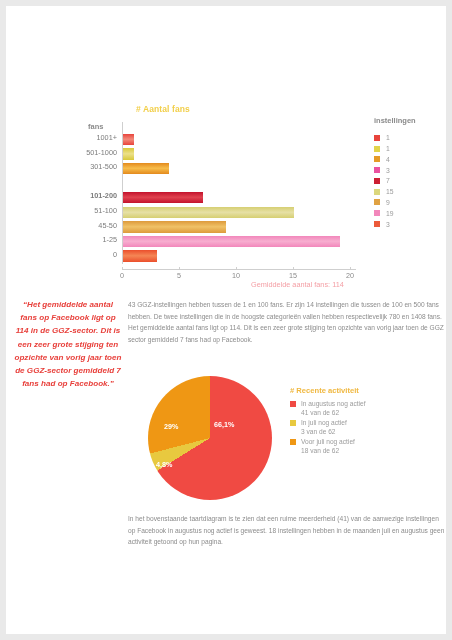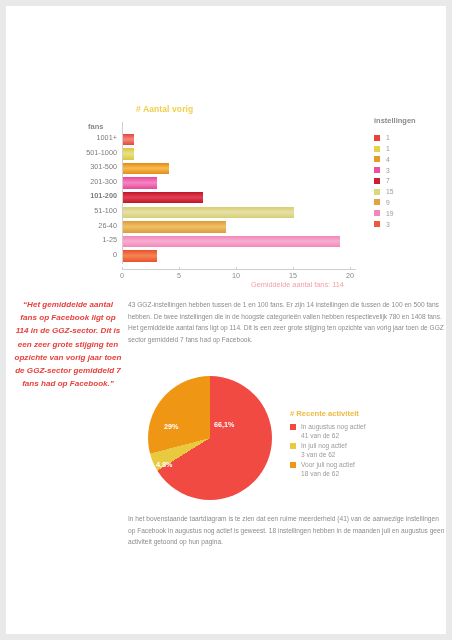--- a/index.html
+++ b/index.html
@@ -93,21 +93,21 @@
   .pie {
     position: absolute; left: 24px; top: 2px;
     width: 124px; height: 124px; border-radius: 50%;
   }
   .pie-lbl {
     position: absolute; font-size: 7.2px; color: #ffffff; font-weight: bold;
     white-space: nowrap;
   }
   .pie-legend { position: absolute; left: 166px; top: 12px; width: 150px; }
   .pie-legend .legend-head {
-    font-size: 7.6px; font-weight: bold; color: #f0b840; margin-bottom: 5px; margin-top: 23px;
+    font-size: 7.6px; font-weight: bold; color: #f0b840; margin-bottom: 5px;
   }
   .pie-item { margin-bottom: 3.5px; }
   .pie-item-top { display: flex; align-items: center; }
   .pie-item .sw { width: 6px; height: 6px; margin-right: 5px; flex: 0 0 auto; }
   .pie-item .nm { font-size: 6.6px; color: #9b9b9b; }
   .pie-item .sub { font-size: 6.6px; color: #9b9b9b; margin-left: 11px; margin-top: 1.5px; }
 
   
   .pageno {
     position: absolute; left: 0; right: 0; top: 592px;
@@ -115,52 +115,48 @@
     font-size: 25px; font-weight: bold; color: #e0413c;
     letter-spacing: -.5px;
   }
 </style>
 </head>
 <body>
 
 <div class="page">
 
   <div class="barchart-wrap">
-    <div class="bar-title"># Aantal vorig</div>
+    <div class="bar-title"># Aantal fans</div>
     <div class="axis-name">fans</div>
 
     <div class="plot" id="bar-plot">
       <div class="yaxis-line"></div>
       <div class="xaxis-line"></div>
     <div class="rowline" style="top: 0px;">
           <div class="rowlabel">1001+</div>
           <div class="bar" style="width: 11.4px; background: linear-gradient(rgb(232, 68, 60) 0%, rgb(242, 137, 122) 48%, rgb(232, 68, 60) 100%);"></div>
         </div>
         <div class="rowline" style="top: 14.6px;">
           <div class="rowlabel">501-1000</div>
           <div class="bar" style="width: 11.4px; background: linear-gradient(rgb(216, 201, 59) 0%, rgb(236, 224, 138) 48%, rgb(216, 201, 59) 100%);"></div>
         </div>
         <div class="rowline" style="top: 29.2px;">
           <div class="rowlabel">301-500</div>
           <div class="bar" style="width: 45.6px; background: linear-gradient(rgb(227, 138, 29) 0%, rgb(247, 189, 75) 48%, rgb(227, 138, 29) 100%);"></div>
         </div>
-        <div class="rowline" style="top: 43.8px;">
-          <div class="rowlabel">201-300</div>
-          <div class="bar" style="width: 34.2px; background: linear-gradient(rgb(232, 71, 155) 0%, rgb(244, 134, 193) 48%, rgb(232, 71, 155) 100%);"></div>
-        </div>
         <div class="rowline" style="top: 58.4px; font-weight: bold;">
           <div class="rowlabel">101-200</div>
           <div class="bar" style="width: 79.8px; background: linear-gradient(rgb(195, 18, 44) 0%, rgb(224, 66, 79) 48%, rgb(195, 18, 44) 100%);"></div>
         </div>
         <div class="rowline" style="top: 73px;">
           <div class="rowlabel">51-100</div>
           <div class="bar" style="width: 171px; background: linear-gradient(rgb(214, 207, 114) 0%, rgb(230, 224, 166) 48%, rgb(214, 207, 114) 100%);"></div>
         </div>
         <div class="rowline" style="top: 87.6px;">
-          <div class="rowlabel">26-40</div>
+          <div class="rowlabel">45-50</div>
           <div class="bar" style="width: 102.6px; background: linear-gradient(rgb(221, 154, 59) 0%, rgb(240, 194, 103) 48%, rgb(221, 154, 59) 100%);"></div>
         </div>
         <div class="rowline" style="top: 102.2px;">
           <div class="rowlabel">1-25</div>
           <div class="bar" style="width: 216.6px; background: linear-gradient(rgb(242, 135, 187) 0%, rgb(247, 174, 208) 48%, rgb(242, 135, 187) 100%);"></div>
         </div>
         <div class="rowline" style="top: 116.8px;">
           <div class="rowlabel">0</div>
           <div class="bar" style="width: 34.2px; background: linear-gradient(rgb(235, 79, 44) 0%, rgb(245, 134, 85) 48%, rgb(235, 79, 44) 100%);"></div>
         </div>

